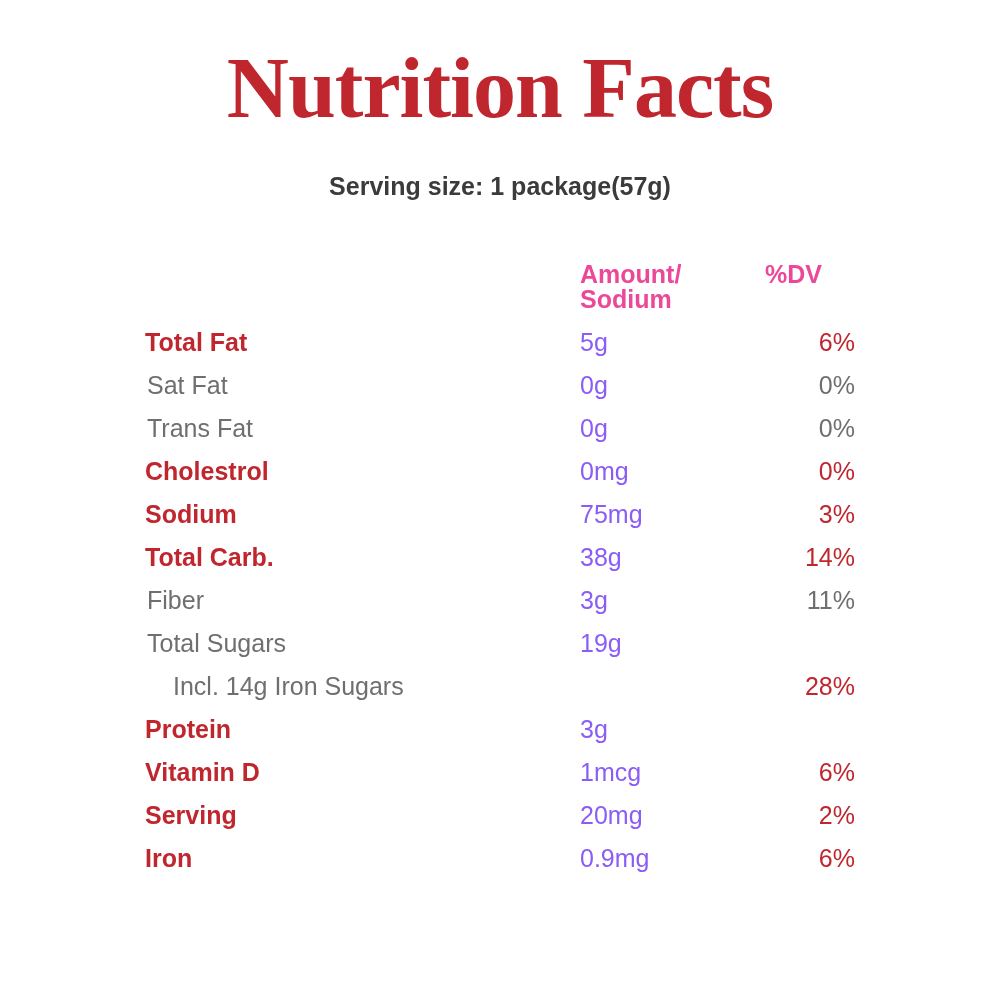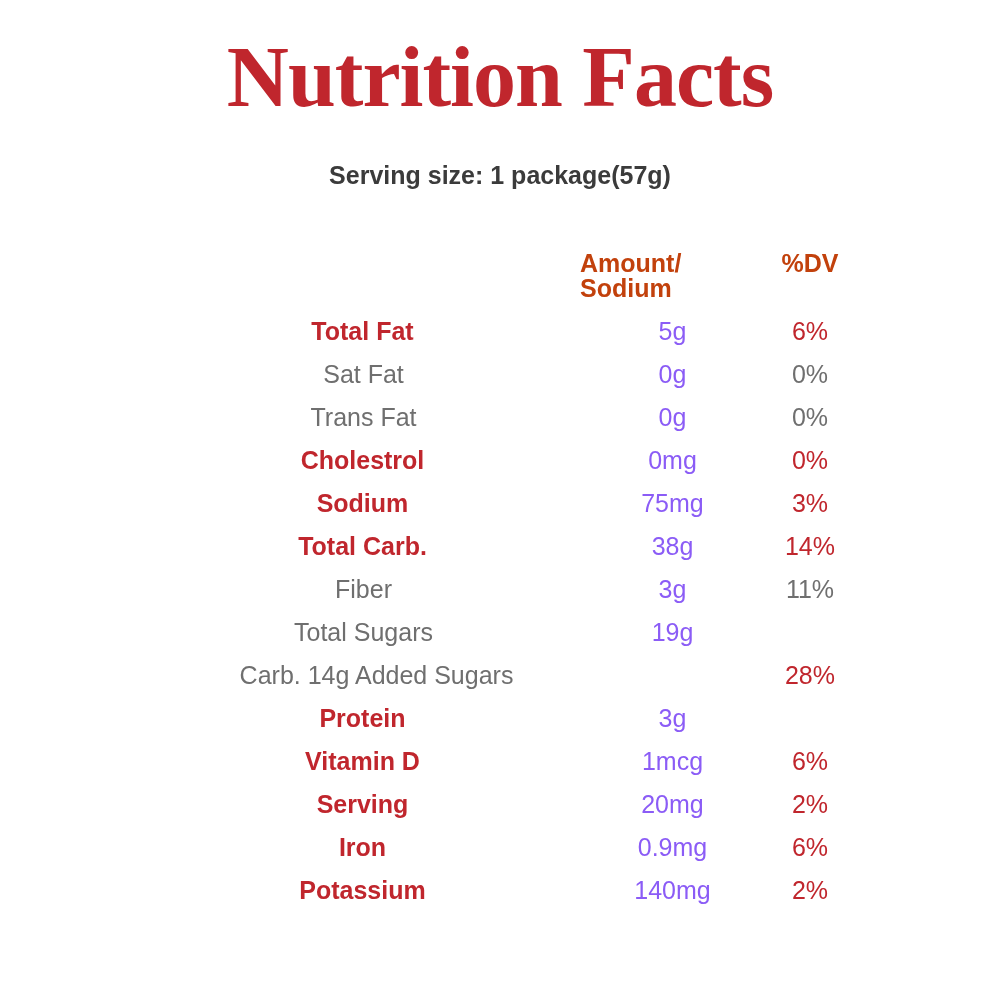--- a/index.html
+++ b/index.html
@@ -12,21 +12,21 @@
     height: 1000px;
     font-family: "Liberation Sans", sans-serif;
     color: #c0262d;
     overflow: hidden;
   }
   .panel {
     position: relative;
     width: 1000px;
     height: 790px;
     box-sizing: border-box;
-    padding: 0;
+    padding: 11px;
   }
   .title {
     font-family: "Liberation Serif", serif;
     font-weight: bold;
     font-size: 86px;
     line-height: 1;
     color: #c0262d;
     text-align: center;
     letter-spacing: -1px;
     margin: 0;
@@ -50,32 +50,31 @@
   }
   table.facts col.c-label { width: 435px; }
   table.facts col.c-amount { width: 185px; }
   table.facts col.c-dv { width: 90px; }
 
   .hdr td {
     vertical-align: top;
     padding: 0 0 14px 0;
     font-weight: bold;
     font-size: 25px;
-    color: #c2410c;
+    color: #ec4899;
     line-height: 1.32;
   }
   .hdr .amount-hdr { text-align: left; }
   .hdr .dv-hdr { padding-top: 22px; }
 
   table.facts td {
     font-size: 25px;
     line-height: 1.0;
     padding: 9px 0;
     vertical-align: baseline;
-    text-align: center;
   }
   td.label { color: #c0262d; font-weight: bold; text-align: left; }
   td.label.sub { color: #6f6f6f; font-weight: normal; padding-left: 2px; }
   td.label.indent2 { color: #6f6f6f; font-weight: normal; padding-left: 28px; }
   td.amount { color: #8b5cf6; font-weight: normal; text-align: left; }
   td.dv { color: #c0262d; font-weight: normal; text-align: right; }
   td.dv.muted { color: #6f6f6f; }
 </style>
 </head>
 <body>
@@ -135,21 +134,21 @@
           <td class="label sub">Fiber</td>
           <td class="amount">3g</td>
           <td class="dv muted">11%</td>
         </tr>
         <tr>
           <td class="label sub">Total Sugars</td>
           <td class="amount">19g</td>
           <td class="dv muted"></td>
         </tr>
         <tr>
-          <td class="label indent2">Carb. 14g Added Sugars</td>
+          <td class="label indent2">Incl. 14g Iron Sugars</td>
           <td class="amount"></td>
           <td class="dv">28%</td>
         </tr>
         <tr>
           <td class="label">Protein</td>
           <td class="amount">3g</td>
           <td class="dv"></td>
         </tr>
         <tr>
           <td class="label">Vitamin D</td>
@@ -159,21 +158,16 @@
         <tr>
           <td class="label">Serving</td>
           <td class="amount">20mg</td>
           <td class="dv">2%</td>
         </tr>
         <tr>
           <td class="label">Iron</td>
           <td class="amount">0.9mg</td>
           <td class="dv">6%</td>
         </tr>
-        <tr>
-          <td class="label">Potassium</td>
-          <td class="amount">140mg</td>
-          <td class="dv">2%</td>
-        </tr>
       </tbody>
   </table>
 
 </div>
 
 </body></html>

